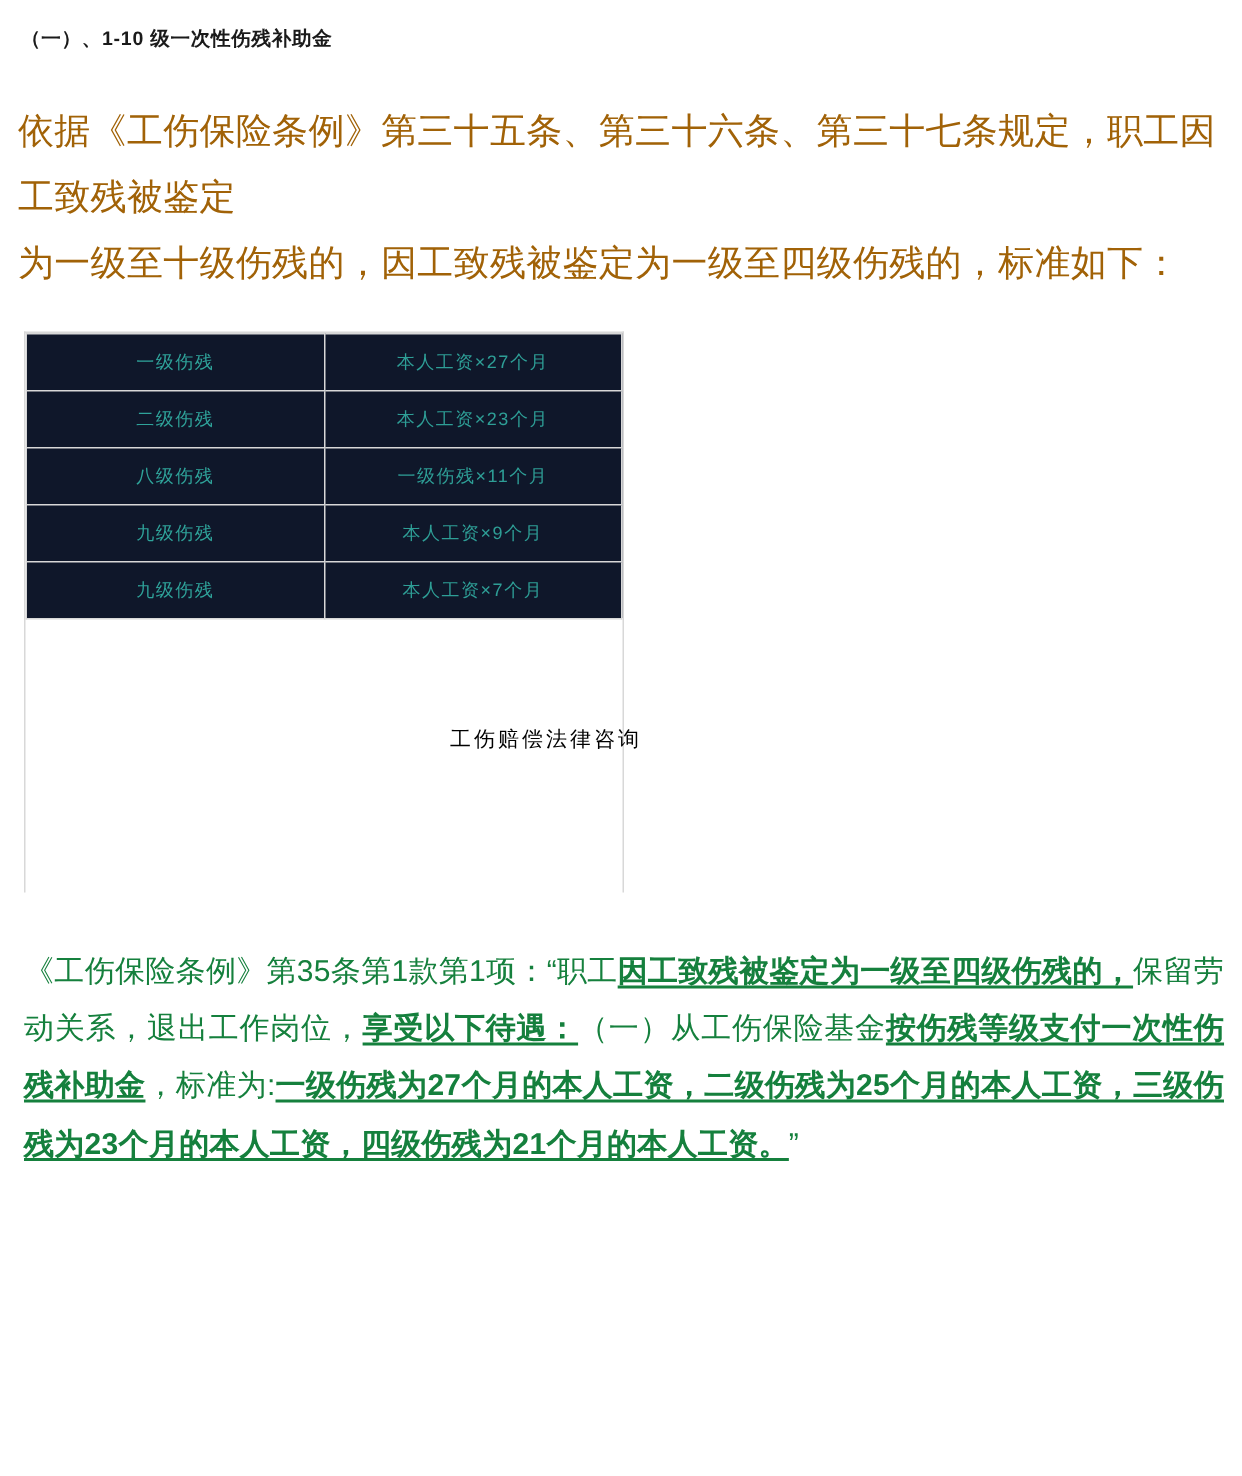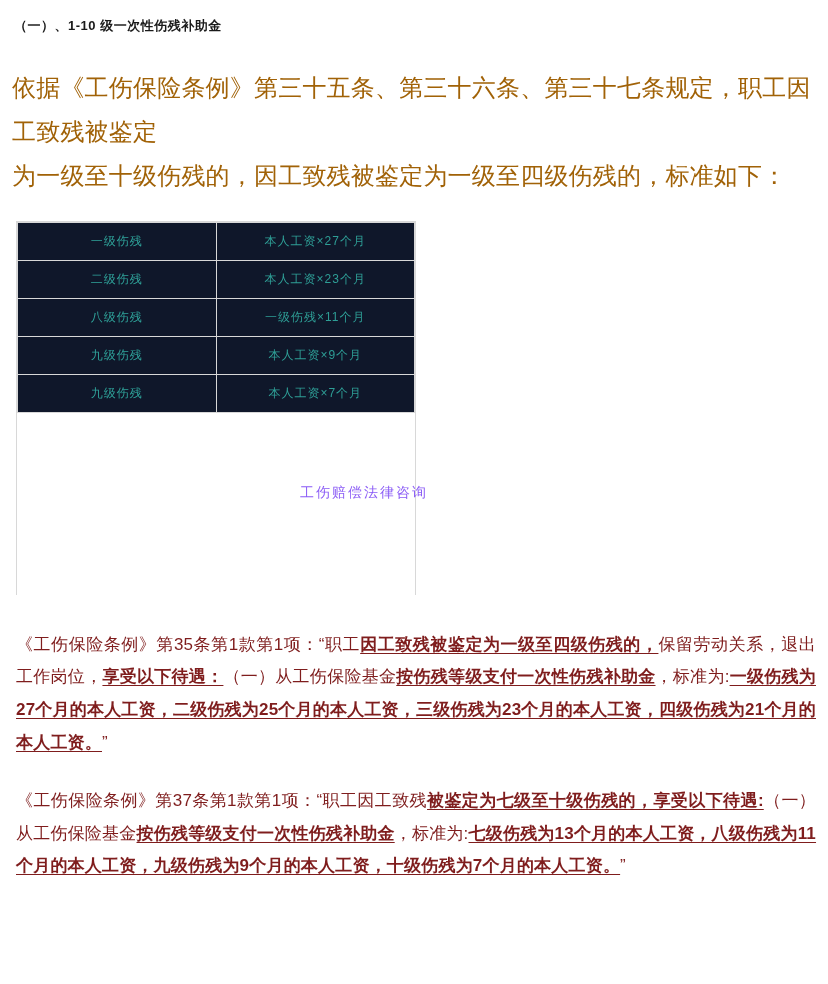--- a/index.html
+++ b/index.html
@@ -69,29 +69,29 @@
   }
   table.grade-table td.col-amount {
     width: 50%;
     color: #2e9e96;
   }
   .watermark {
     position: absolute;
     left: 300px;
     top: 484px;
     font-size: 14px;
-    color: #8b5cf6;
+    color: #000000;
     letter-spacing: 2px;
     pointer-events: none;
     white-space: nowrap;
   }
   .para {
-    font-size: 17px;
+    font-size: 20px;
     line-height: 1.92;
-    color: #7f1d1d;
+    color: #15803d;
     padding: 0 12px 0 16px;
     margin-top: 26px;
     letter-spacing: 0.2px;
     text-align: justify;
   }
   .para.first { margin-top: 34px; }
   .bu {
     font-weight: bold;
     text-decoration: underline;
     text-underline-offset: 3px;
@@ -136,17 +136,14 @@
     </table>
   </div>
 
   <div class="watermark">工伤赔偿法律咨询</div>
 
   <div class="para first">
     <span>《工伤保险条例》第35条第1款第1项：</span><span>“职工</span><span class="bu">因工致残被鉴定为一级至四级伤残的，</span><span>保留劳动关系，退出工作岗位，</span><span class="bu">享受以下待遇：</span><span>（一）从工伤保险基金</span><span class="bu">按伤残等级支付一次性伤残补助金</span><span>，标准为:</span><span class="bu">一级伤残为27个月的本人工资，二级伤残为25个月的本人工资，三级伤残为23个月的本人工资，四级伤残为21个月的本人工资。</span><span>”</span>
   </div>
 
 
-  <div class="para">
-    <span>《工伤保险条例》第37条第1款第1项：</span><span>“职工因工致残</span><span class="bu">被鉴定为七级至十级伤残的，享受以下待遇:</span><span>（一）从工伤保险基金</span><span class="bu">按伤残等级支付一次性伤残补助金</span><span>，标准为:</span><span class="bu">七级伤残为13个月的本人工资，八级伤残为11个月的本人工资，九级伤残为9个月的本人工资，十级伤残为7个月的本人工资。</span><span>”</span>
-  </div>
 
 </div>
 
 </body></html>

